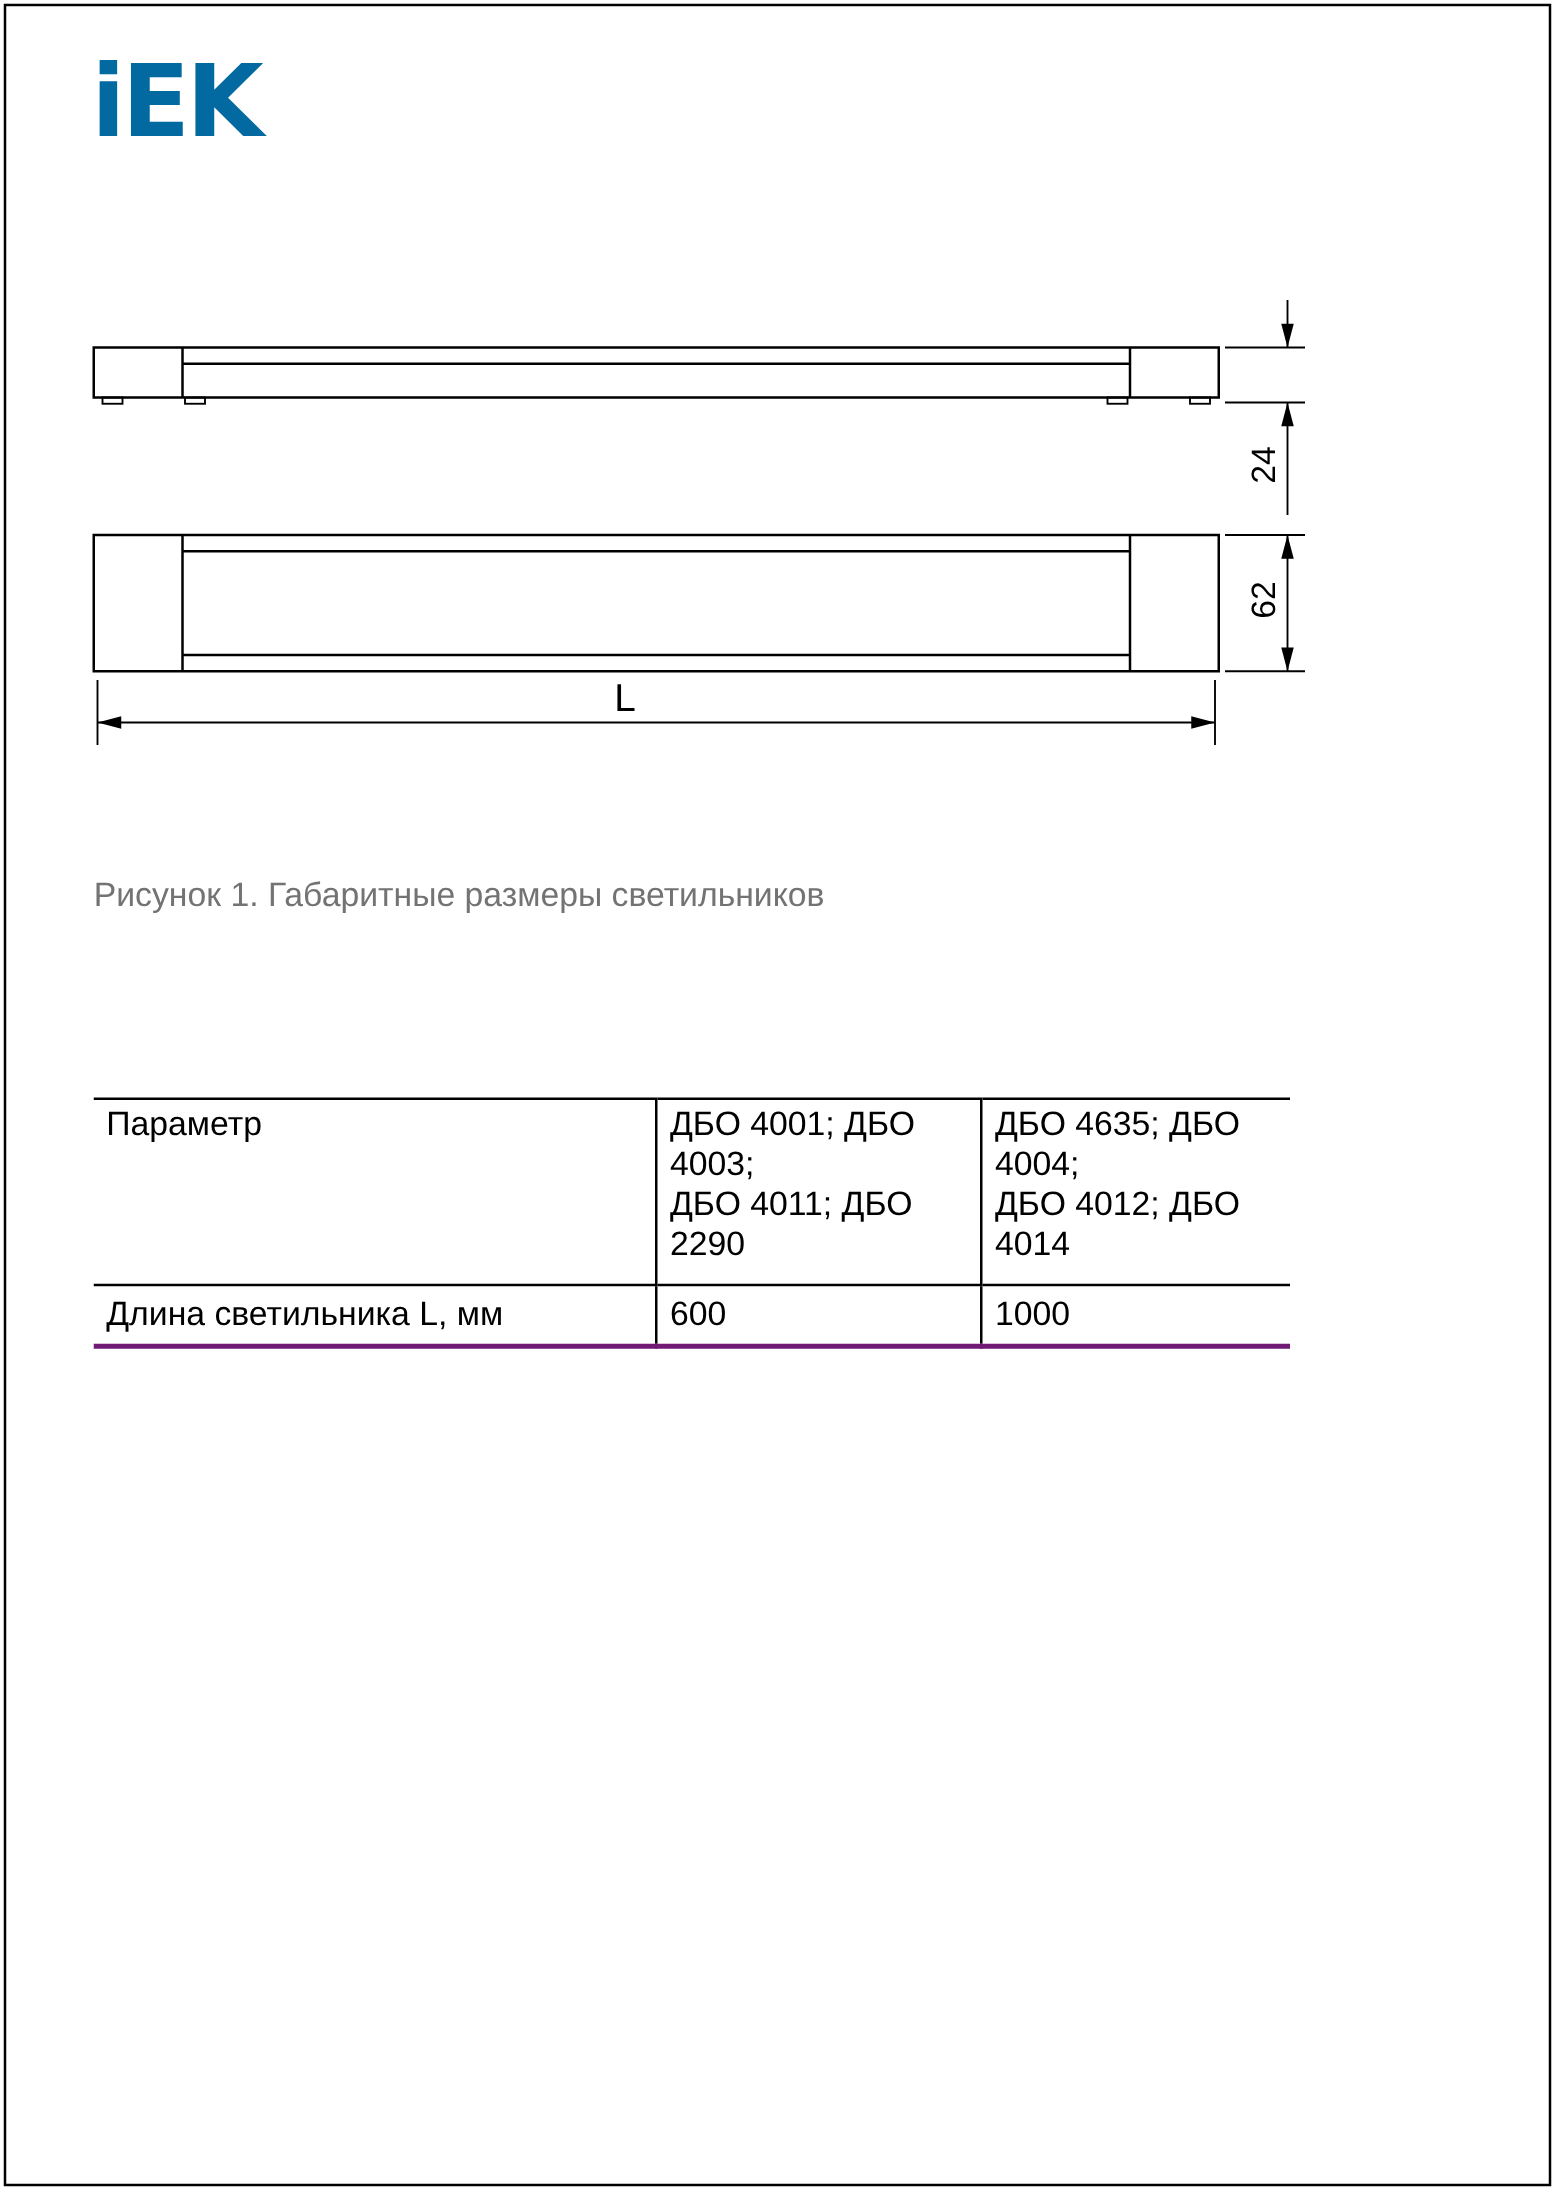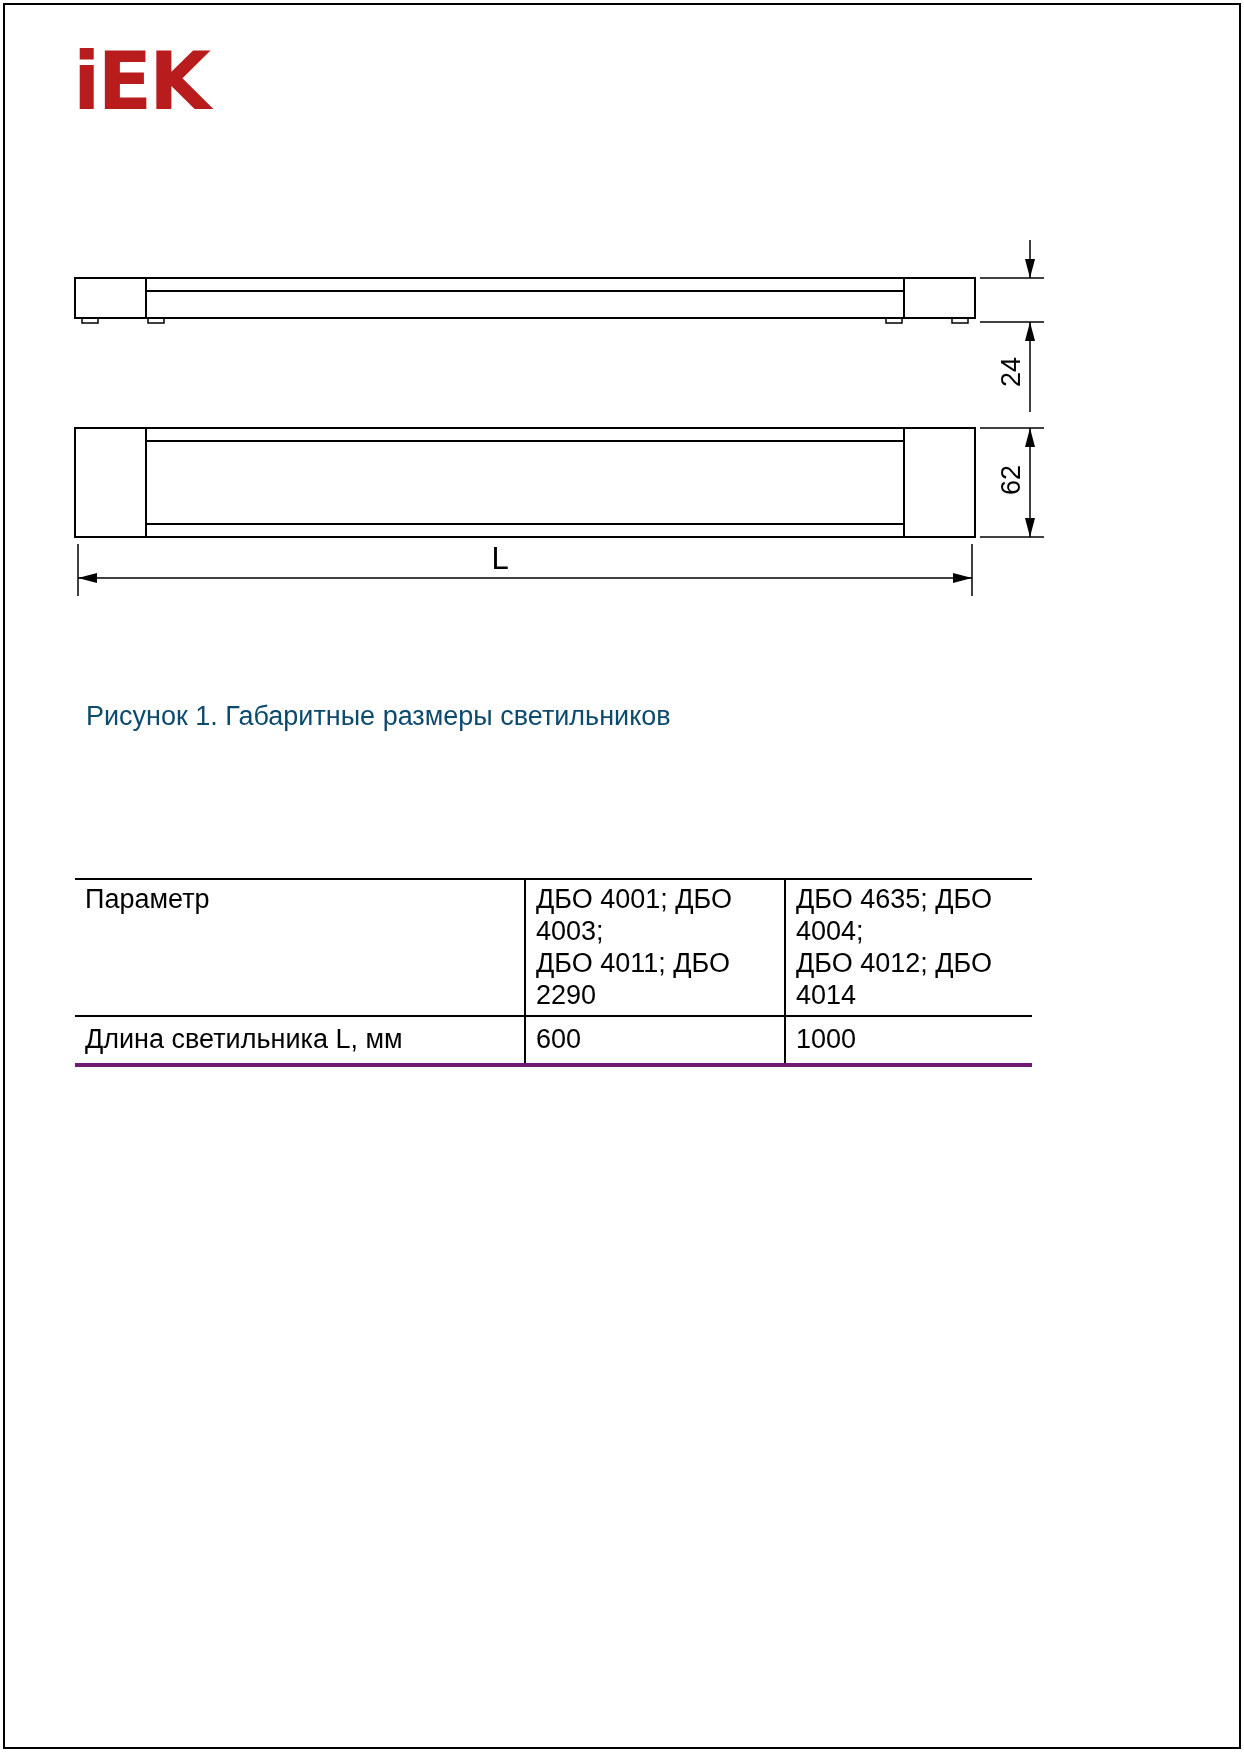--- a/index.html
+++ b/index.html
@@ -19,53 +19,53 @@
   }
 
   .logo {
     position: absolute;
     left: 73px; top: 42px;
     font-family: "DejaVu Sans", sans-serif;
     font-weight: bold;
     font-size: 80px;
     line-height: 80px;
     letter-spacing: -3px;
-    color: #b91c1c;
+    color: #0369a1;
   }
 
   .drawing {
     position: absolute;
     left: 0; top: 0;
     width: 1244px; height: 660px;
   }
 
   .caption {
     position: absolute;
-    left: 86px; top: 700px;
+    left: 75px; top: 700px;
     font-size: 27px;
     line-height: 1.2;
-    color: #0c4a6e;
+    color: #737373;
   }
 
   .spec-table {
     position: absolute;
     left: 75px; top: 878px;
     width: 957px;
     border-collapse: collapse;
     table-layout: fixed;
     font-size: 27px;
     color: #000;
   }
   .spec-table th, .spec-table td {
     font-weight: normal;
     text-align: left;
     vertical-align: top;
     line-height: 1.18;
   }
-  .spec-table th { padding: 4px 8px 4px 10px; }
+  .spec-table th { padding: 4px 8px 16px 10px; }
   .spec-table td { padding: 7px 8px 7px 10px; }
   .spec-table thead tr { border-top: 2px solid #000; border-bottom: 2px solid #000; }
   .spec-table tbody tr { border-bottom: 4px solid #701a75; }
   .spec-table th + th, .spec-table td + td { border-left: 2px solid #000; }
 
   svg text {
     font-family: "Liberation Sans", sans-serif;
     fill: #000;
   }
 </style>

